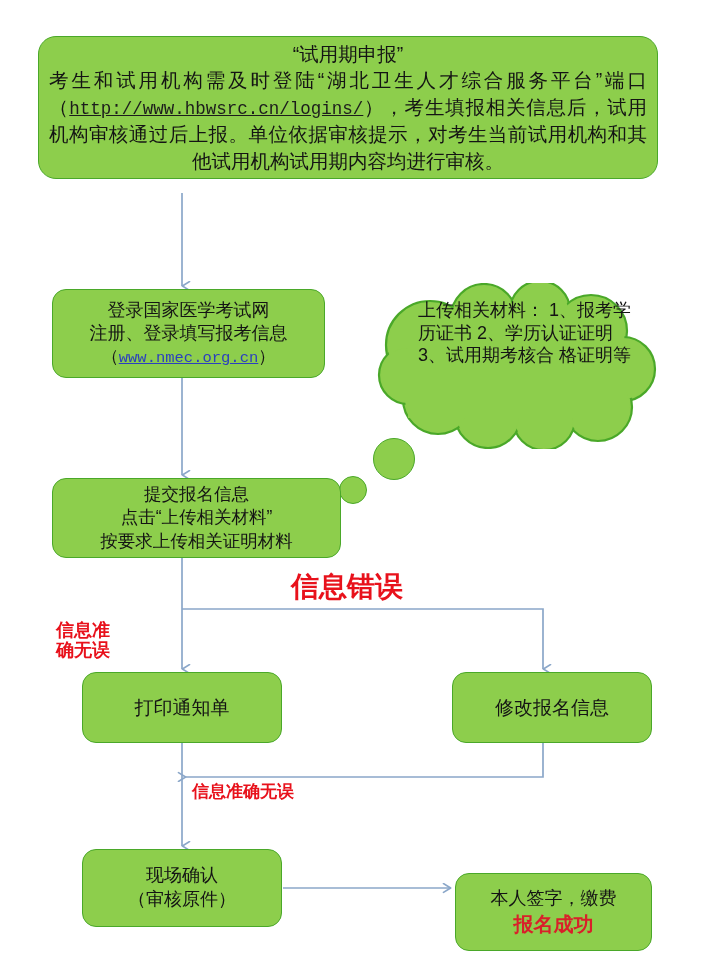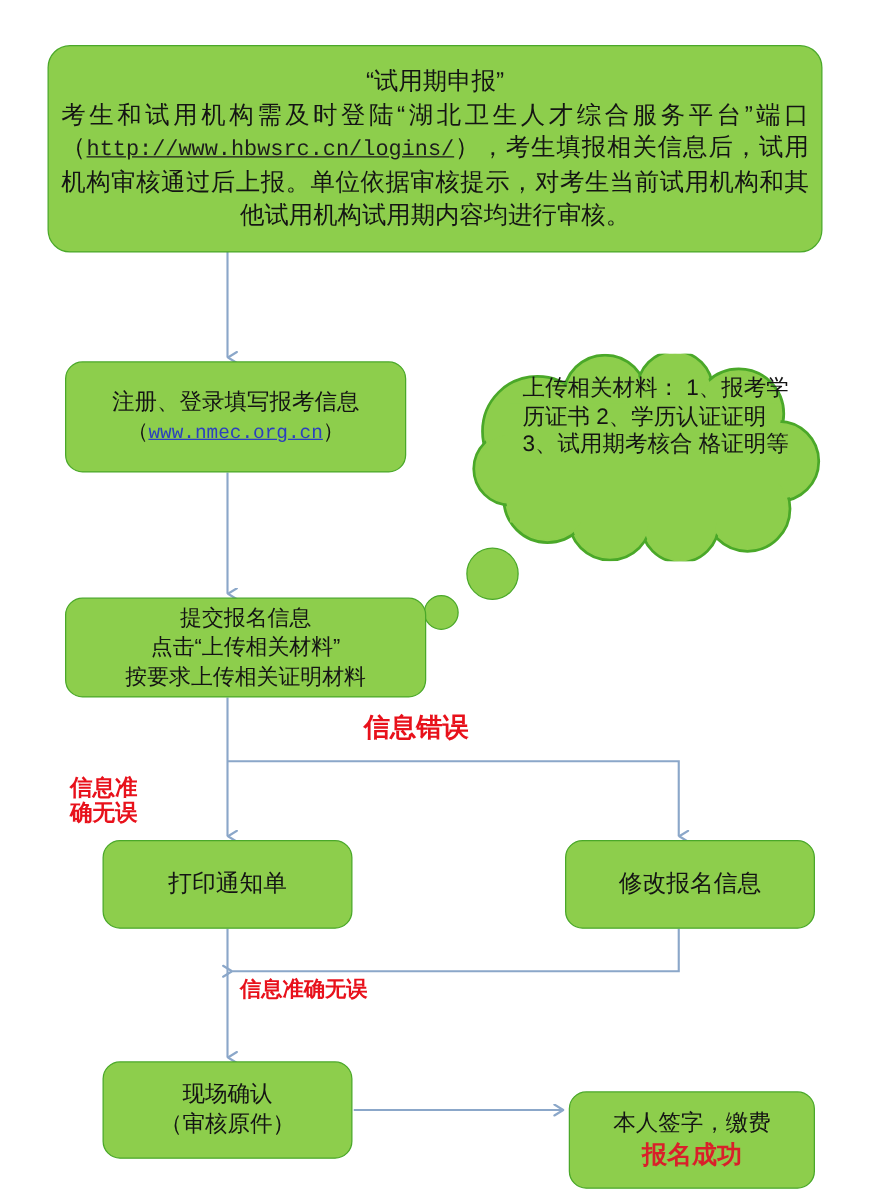--- a/index.html
+++ b/index.html
@@ -44,21 +44,21 @@
   .node .line {
     display: block;
     white-space: nowrap;
   }
 
   
   #node-intro {
     left: 38px;
     top: 36px;
     width: 620px;
-    height: 166px;
+    height: 143px;
     border-radius: 18px;
     font-size: 19.5px;
     padding: 6px 10px;
     line-height: 1.36;
   }
   #node-intro .body {
     text-align: center;
   }
   #node-intro .body .para {
     text-align: justify;
@@ -176,21 +176,21 @@
   }
   #label-info-correct-top {
     left: 56px;
     top: 592px;
     font-size: 18px;
     margin-top: 28px;
   }
   #label-info-error {
     left: 291px;
     top: 571px;
-    font-size: 21px;
+    font-size: 28px;
   }
   #label-info-correct-bottom {
     left: 192px;
     top: 782px;
     font-size: 17px;
   }
 </style>
 </head>
 <body>
 
@@ -228,20 +228,21 @@
   </svg>
 
   <div class="node" id="node-intro">
     <span class="line">“试用期申报”</span>
     <div class="body">
       <span class="para"><span>考生和试用机构需及时登陆“湖北卫生人才综合服务平台”端口（</span><a class="mono-link" href="#">http://www.hbwsrc.cn/logins/</a><span>），考生填报相关信息后，试用机构审核通过后上报。单位依据审核提示，对考生当前试用机构和其他试用机构试用期内容均进行审核。</span></span>
     </div>
   </div>
 
   <div class="node" id="node-login">
+    <span class="line">登录国家医学考试网</span>
     <span class="line">注册、登录填写报考信息</span>
     <span class="line link-line"><span>（</span><a class="url" href="#">www.nmec.org.cn</a><span>）</span></span>
   </div>
 
   <div id="cloud-callout">
     <svg viewBox="0 0 288 166" width="288" height="166">
       <g fill="#8dce4c" stroke="#4aa829" stroke-width="2.2">
         <circle cx="58" cy="62" r="44"></circle>
         <circle cx="112" cy="34" r="33"></circle>
         <circle cx="168" cy="28" r="30"></circle>

